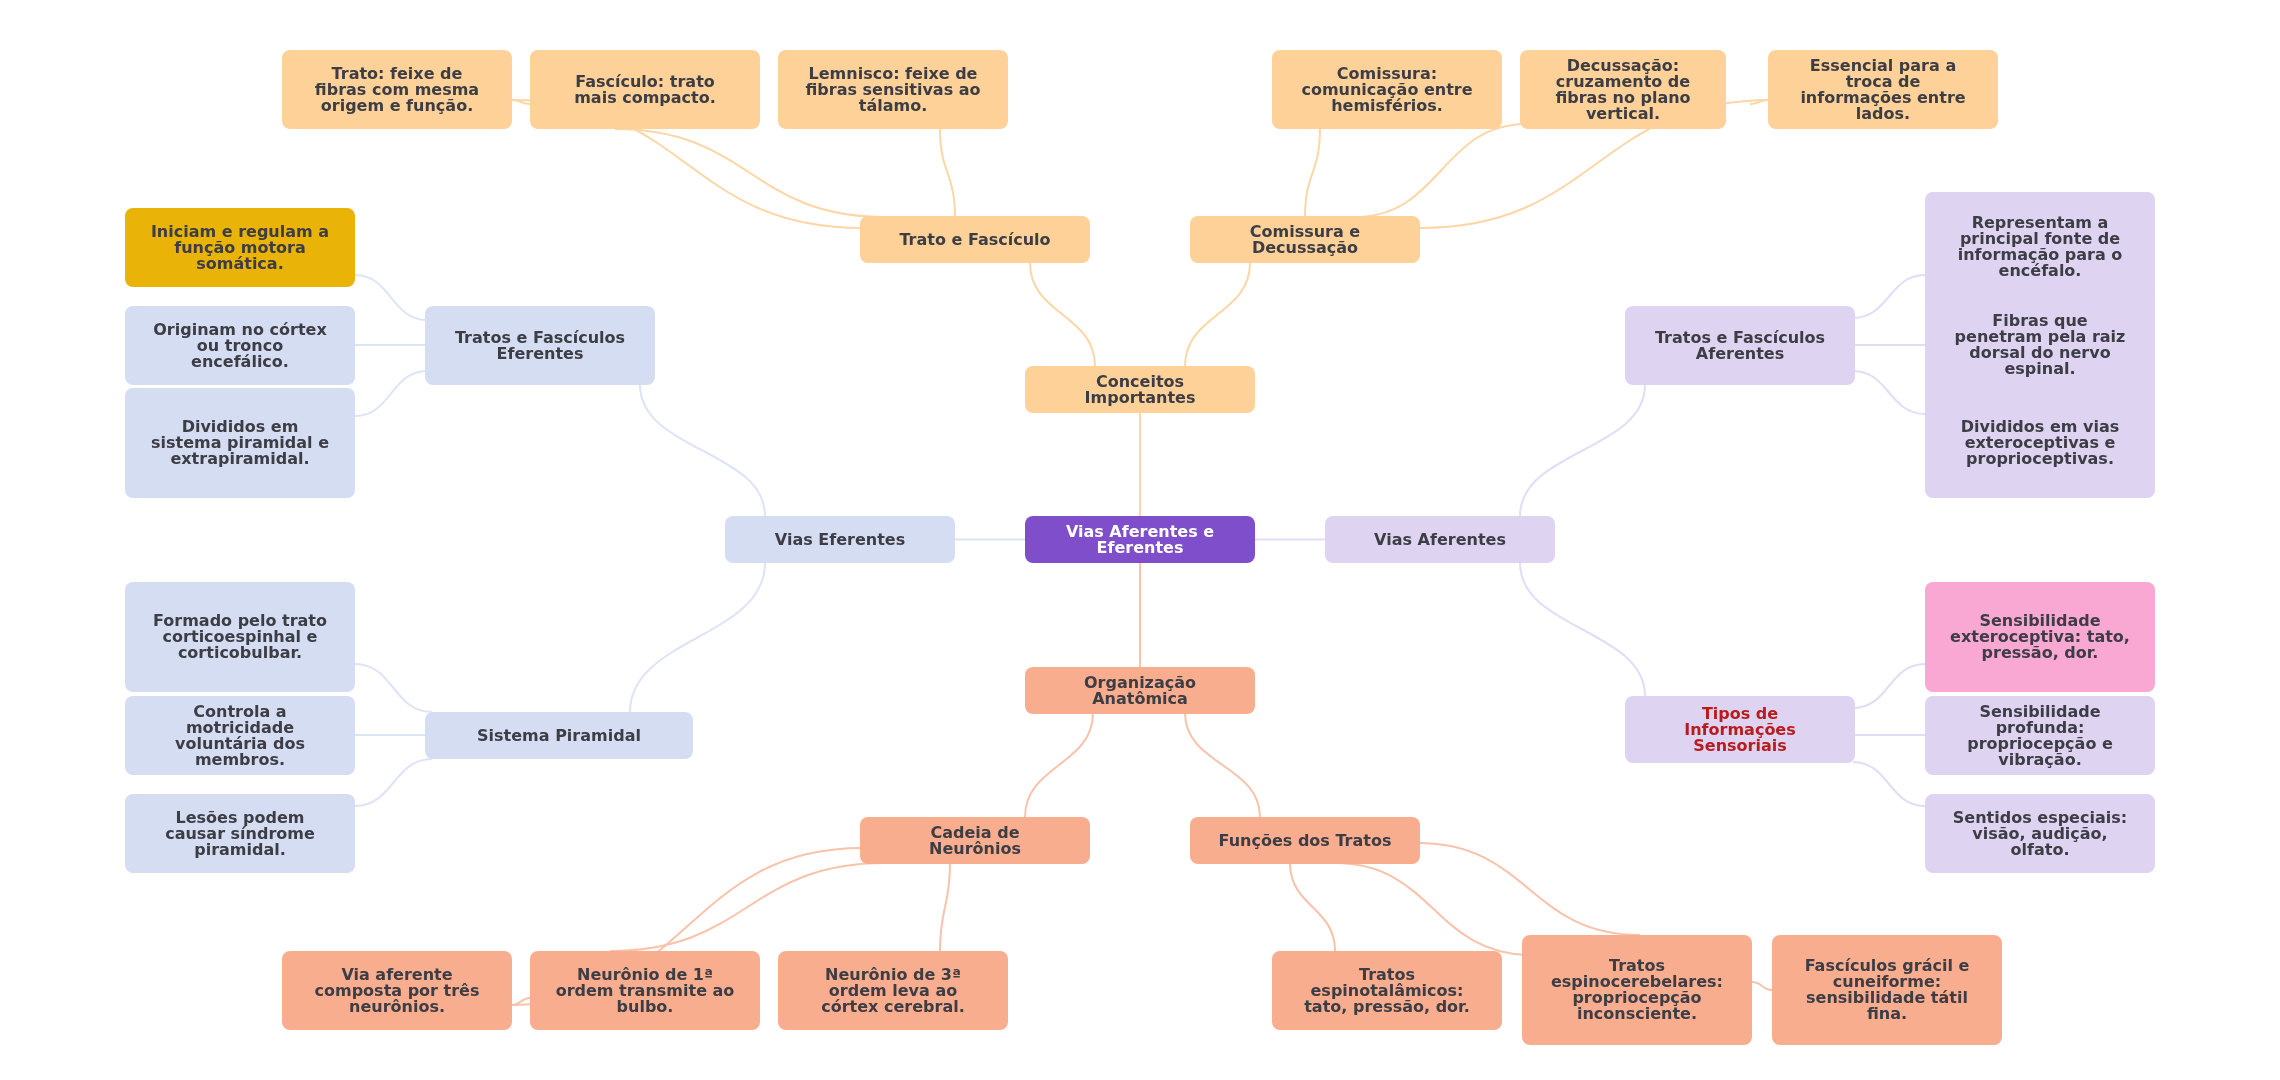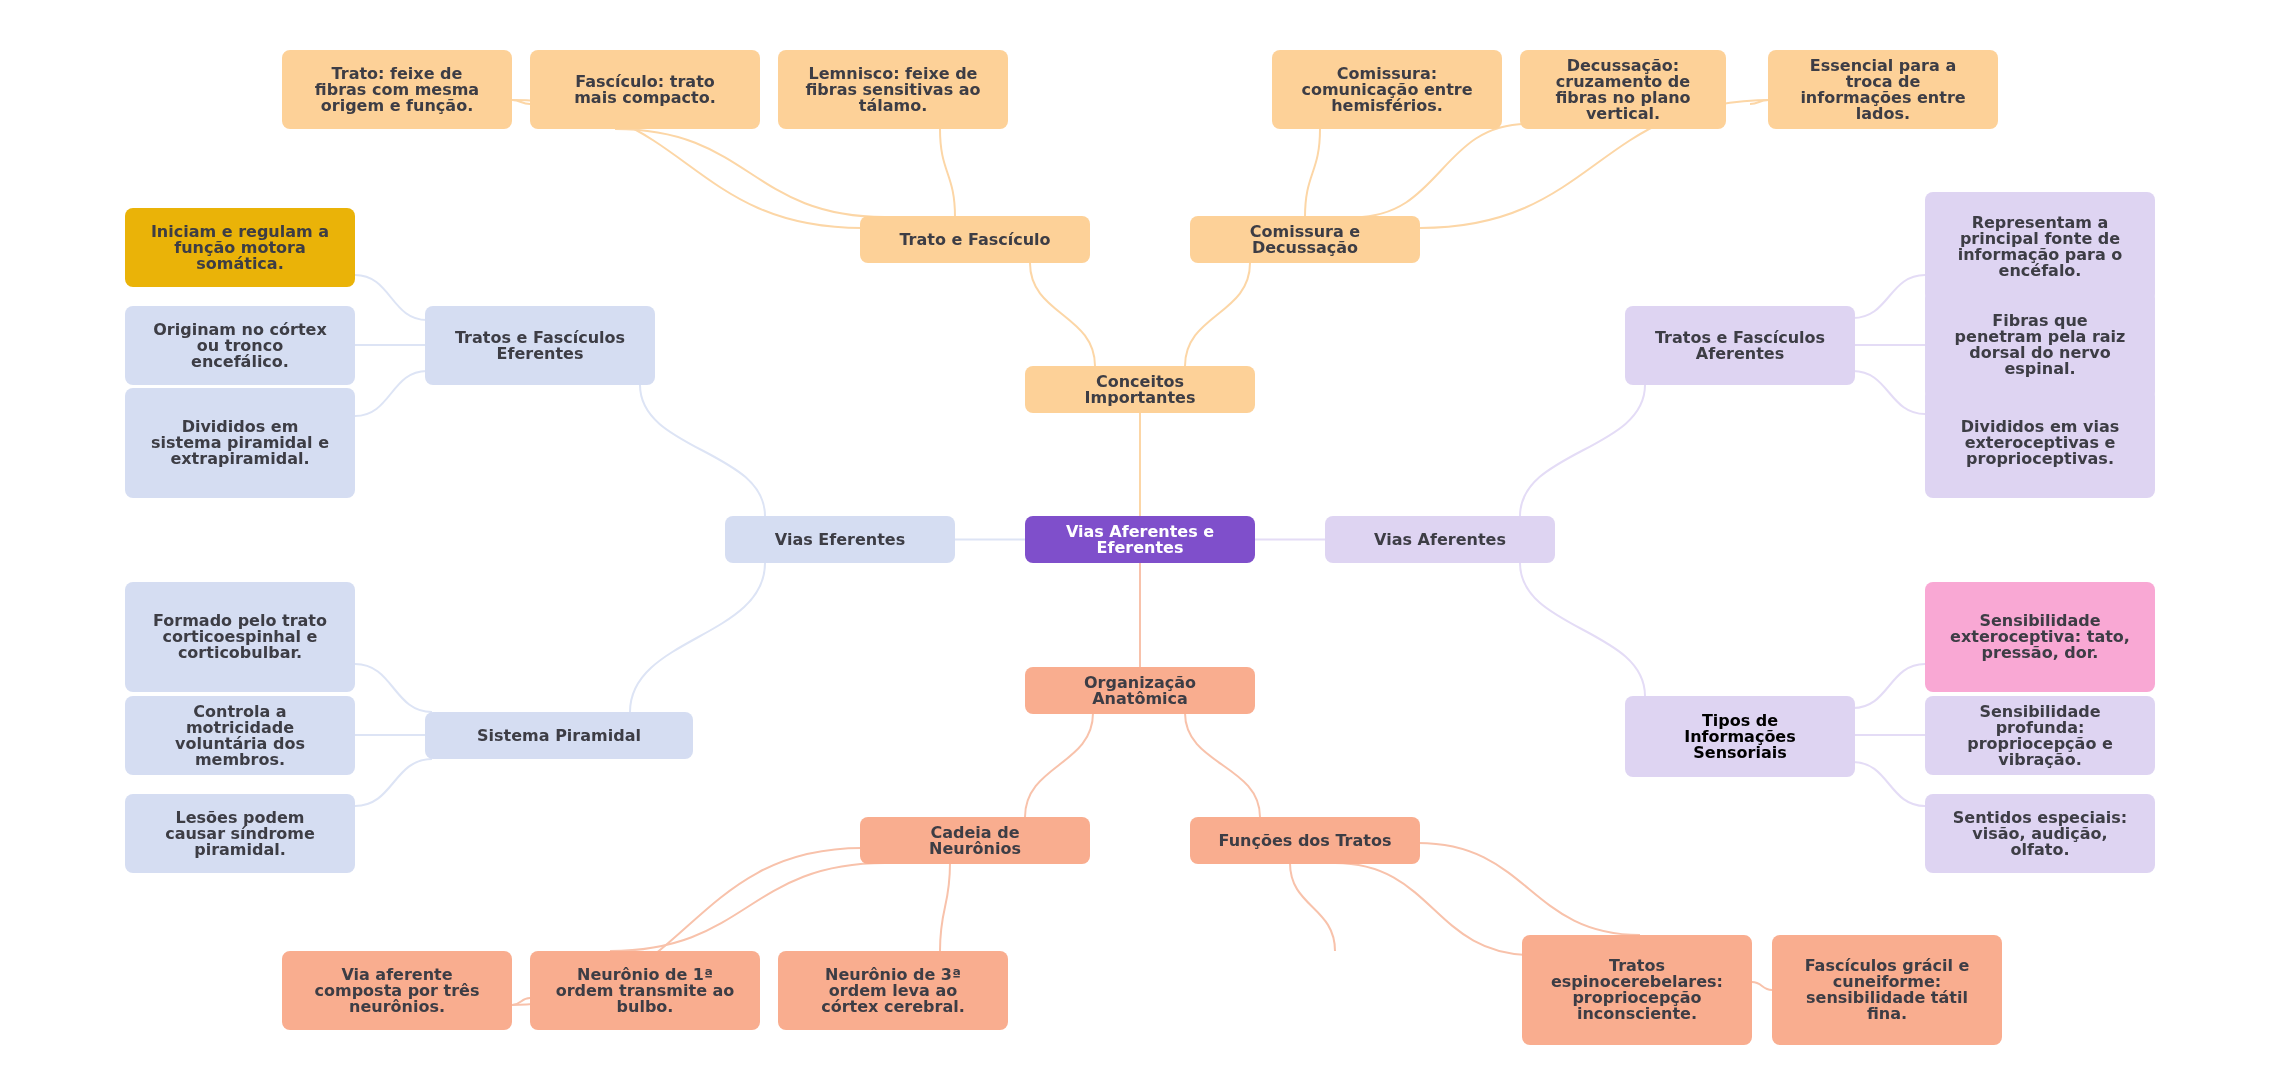--- a/index.html
+++ b/index.html
@@ -120,21 +120,21 @@
   <div class="node" style="left: 125px; top: 794px; width: 230px; height: 79px; background: rgb(213, 221, 242); color: rgb(61, 61, 69);">
     <span>Lesões podem causar síndrome piramidal.</span>
   </div>
 
   <div class="node" style="left: 1325px; top: 516px; width: 230px; height: 47px; background: rgb(222, 212, 242); color: rgb(61, 61, 69);">
     <span>Vias Aferentes</span>
   </div>
   <div class="node" style="left: 1625px; top: 306px; width: 230px; height: 79px; background: rgb(222, 212, 242); color: rgb(61, 61, 69);">
     <span>Tratos e Fascículos Aferentes</span>
   </div>
-  <div class="node" style="left: 1625px; top: 696px; width: 230px; height: 81px; background: rgb(222, 212, 242); color: #000000;">
+  <div class="node" style="left: 1625px; top: 696px; width: 230px; height: 67px; background: rgb(222, 212, 242); color: #b91c1c;">
     <span>Tipos de Informações Sensoriais</span>
   </div>
   <div class="node" style="left: 1925px; top: 192px; width: 230px; height: 110px; background: rgb(222, 212, 242); color: rgb(61, 61, 69);">
     <span>Representam a principal fonte de informação para o encéfalo.</span>
   </div>
   <div class="node" style="left: 1925px; top: 290px; width: 230px; height: 110px; background: rgb(222, 212, 242); color: rgb(61, 61, 69);">
     <span>Fibras que penetram pela raiz dorsal do nervo espinal.</span>
   </div>
   <div class="node" style="left: 1925px; top: 388px; width: 230px; height: 110px; background: rgb(222, 212, 242); color: rgb(61, 61, 69);">
     <span>Divididos em vias exteroceptivas e proprioceptivas.</span>
@@ -160,19 +160,22 @@
   </div>
   <div class="node" style="left: 282px; top: 951px; width: 230px; height: 79px; background: rgb(249, 173, 143); color: rgb(61, 61, 69);">
     <span>Via aferente composta por três neurônios.</span>
   </div>
   <div class="node" style="left: 530px; top: 951px; width: 230px; height: 79px; background: rgb(249, 173, 143); color: rgb(61, 61, 69);">
     <span>Neurônio de 1ª ordem transmite ao bulbo.</span>
   </div>
   <div class="node" style="left: 778px; top: 951px; width: 230px; height: 79px; background: rgb(249, 173, 143); color: rgb(61, 61, 69);">
     <span>Neurônio de 3ª ordem leva ao córtex cerebral.</span>
   </div>
+  <div class="node" style="left: 1272px; top: 951px; width: 230px; height: 79px; background: rgb(249, 173, 143); color: rgb(61, 61, 69);">
+    <span>Tratos espinotalâmicos: tato, pressão, dor.</span>
+  </div>
   <div class="node" style="left: 1522px; top: 935px; width: 230px; height: 110px; background: rgb(249, 173, 143); color: rgb(61, 61, 69);">
     <span>Tratos espinocerebelares: propriocepção inconsciente.</span>
   </div>
   <div class="node" style="left: 1772px; top: 935px; width: 230px; height: 110px; background: rgb(249, 173, 143); color: rgb(61, 61, 69);">
     <span>Fascículos grácil e cuneiforme: sensibilidade tátil fina.</span>
   </div>
 </div>
 
 </body></html>

